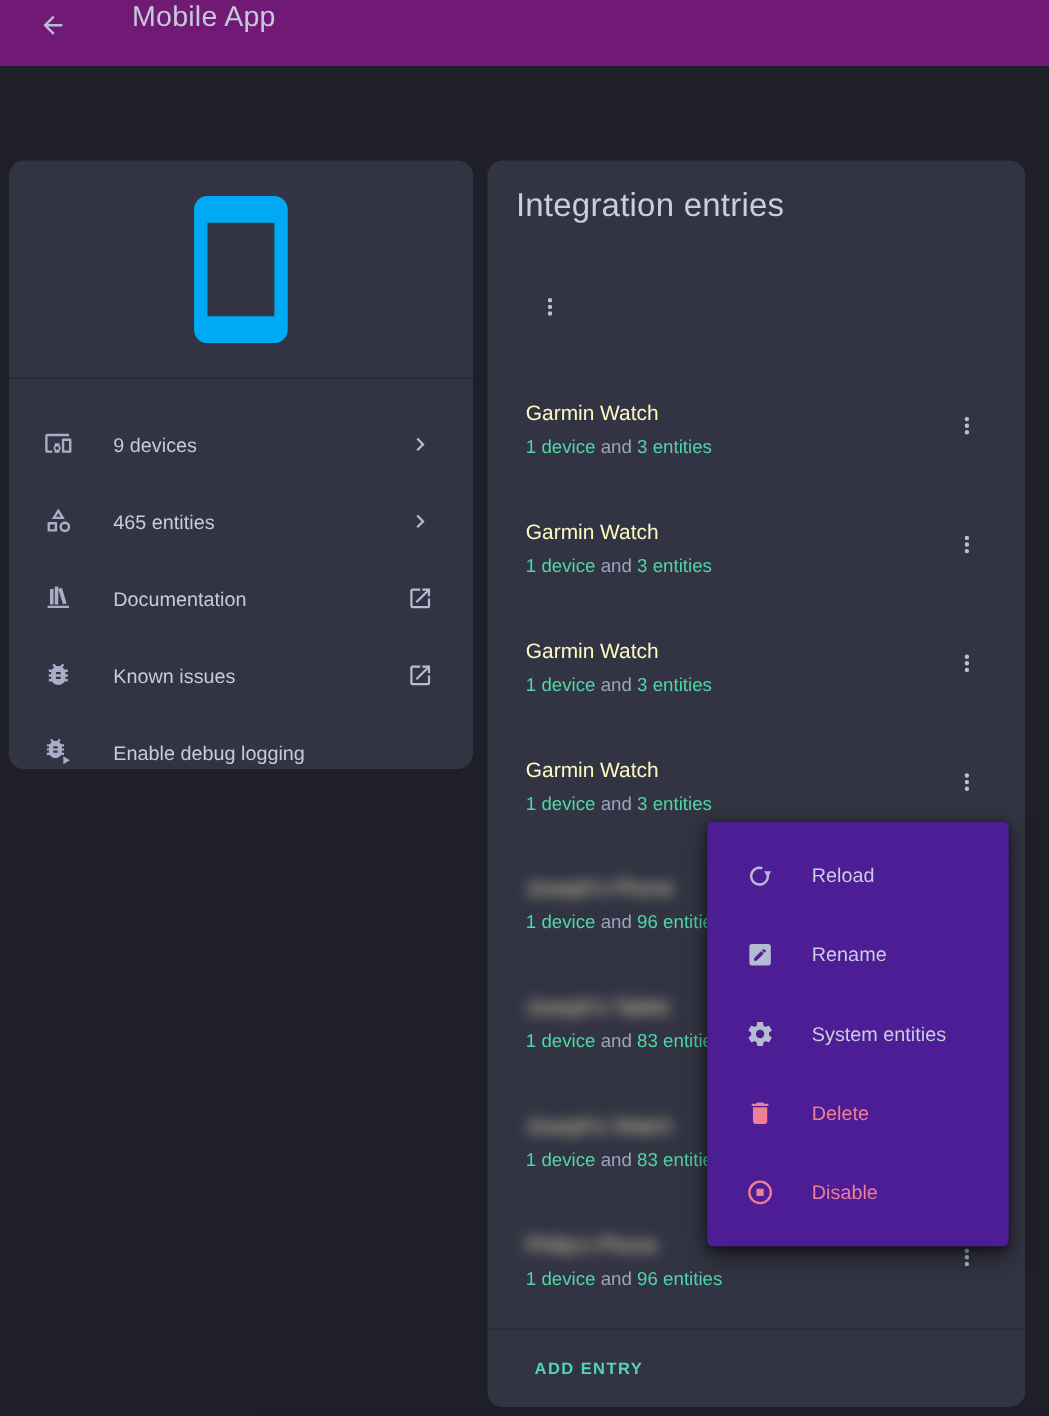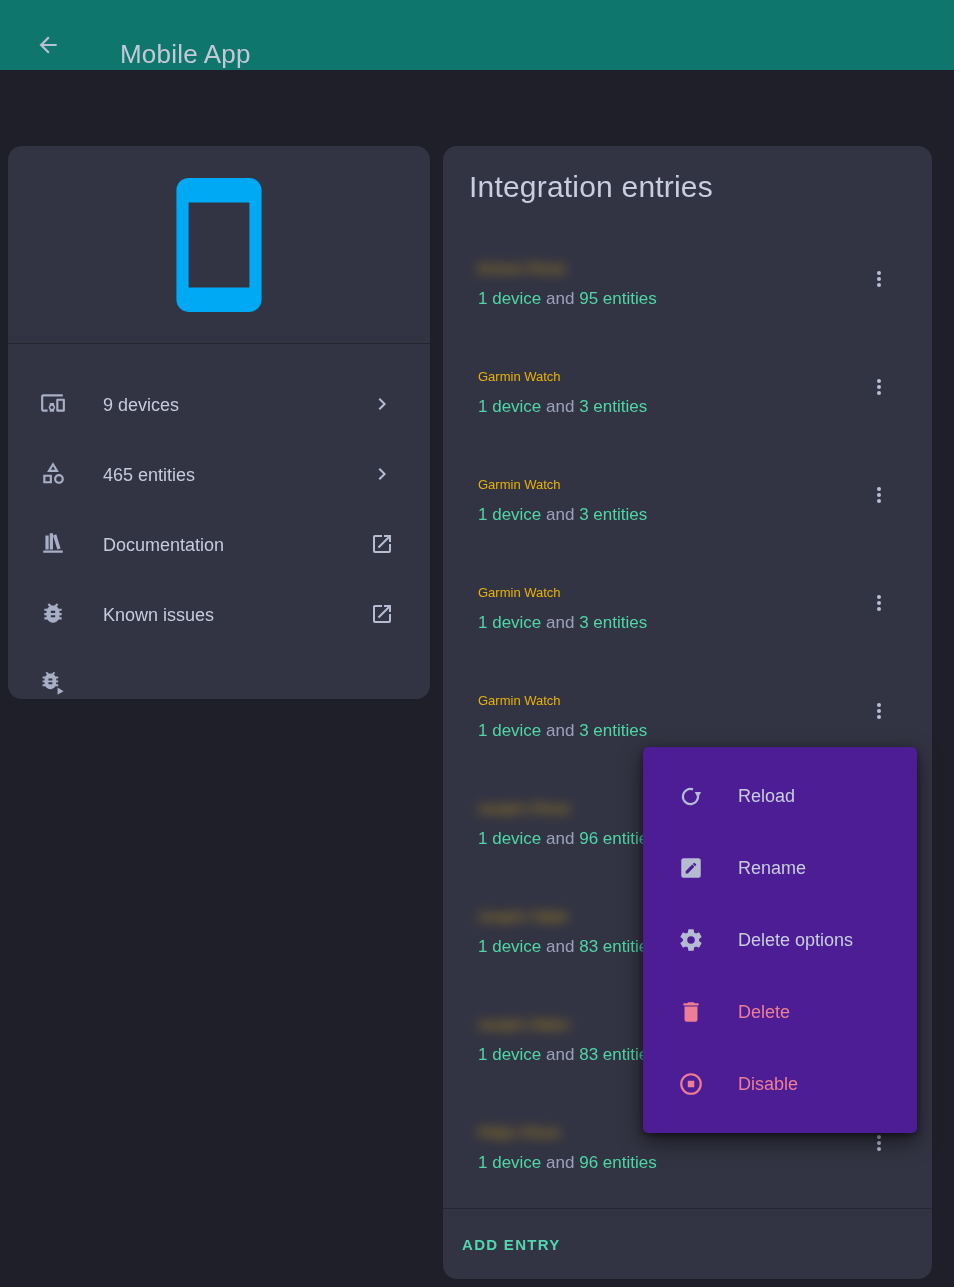--- a/index.html
+++ b/index.html
@@ -1,22 +1,22 @@
 <!DOCTYPE html>
 <html><head>
 <meta charset="utf-8">
 <style>
   * { margin:0; padding:0; box-sizing:border-box; }
   html,body { background:#16171f; }
   body { font-family:"Liberation Sans","DejaVu Sans",sans-serif; }
   .page { position:relative; width:954px; height:1287px; background:#1e1f29; overflow:hidden; }
 
   
-  .topbar { position:absolute; top:0; left:0; width:954px; height:70px; background:#0f766e;
-            display:flex; align-items:flex-end; padding-left:24px; z-index:5; }
+  .topbar { position:absolute; top:0; left:0; width:954px; height:60px; background:#701a75;
+            display:flex; align-items:flex-start; padding-left:24px; z-index:5; }
   .back-btn { width:48px; height:48px; border:none; background:transparent; color:#b9c0d4;
               display:flex; align-items:center; justify-content:center; cursor:pointer; }
   .back-btn svg { width:26px; height:26px; }
   .topbar h1 { font-size:26px; font-weight:400; color:#c4c9da; margin-left:48px; letter-spacing:.2px; }
 
   
   .card { position:absolute; background:#333443; border-radius:14px; }
   .info-card { left:8px; top:146px; width:422px; height:553px; }
   .entries-card { left:443px; top:146px; width:489px; height:1133px; }
 
@@ -31,33 +31,33 @@
   .info-row .lead svg, .trail svg { width:100%; height:100%; display:block; }
   .info-row .lbl { font-size:18px; margin-left:37px; flex:1 1 auto; }
   .info-row .trail { width:24px; height:24px; color:#b6bdd3; flex:none; }
 
   
   .entries-card h2 { font-size:30px; font-weight:400; color:#c8cde0; padding:24px 26px 0 26px;
                      letter-spacing:.2px; }
   .entries-list { position:absolute; top:90px; left:0; right:0; }
   .entry-row { height:108px; padding:20px 41px 0 35px; display:flex; align-items:flex-start; }
   .entry-text { flex:1 1 auto; min-width:0; }
-  .entry-name { font-size:13px; line-height:26px; color:#eab308; }
+  .entry-name { font-size:19px; line-height:26px; color:#fef9c3; }
   .entry-name.redacted { filter:blur(6px); opacity:.85; }
   .entry-sub { font-size:17px; line-height:26px; margin-top:4px; white-space:nowrap; }
   .entry-sub .cnt { color:#4ed6a6; }
   .entry-sub .conn { color:#9ba3bc; }
   .kebab { width:44px; height:44px; border:none; background:transparent; color:#b9c0d6;
            display:flex; align-items:center; justify-content:center; cursor:pointer;
            margin-top:2px; margin-right:-10px; border-radius:50%; }
   .kebab svg { width:24px; height:24px; }
 
   .footer-hr { position:absolute; left:0; right:0; top:1062px; height:1px; background:#262734; }
   .card-footer { position:absolute; left:0; right:0; top:1063px; height:70px;
-                 display:flex; align-items:center; padding-left:19px; }
+                 display:flex; align-items:center; padding-left:43px; }
   .add-entry { border:none; background:transparent; color:#53d6b0; font-size:15px; font-weight:700;
                letter-spacing:1.3px; cursor:pointer; font-family:inherit; }
 
   
   .context-menu { position:absolute; left:643px; top:747px; width:274px; background:#4c1d95;
                   border-radius:5px; padding:13px 0; z-index:20;
                   box-shadow:0 8px 22px rgba(0,0,0,.55), 0 2px 6px rgba(0,0,0,.4); }
   .menu-item { height:72px; display:flex; align-items:center; padding:0 16px 0 35px;
                cursor:pointer; color:#c8cde0; }
   .menu-item .m-icon { width:26px; height:26px; color:#b5bcd2; flex:none; }
@@ -148,37 +148,30 @@
 
       <div class="info-row">
         <span class="lead">
           <svg viewBox="0 0 24 24" fill="currentColor">
             <g transform="translate(-1.2,-1.2) scale(0.9)">
                 <path d="M14,12H10V10H14M14,16H10V14H14M20,8H17.19C16.74,7.22 16.12,6.55 15.37,6.04L17,4.41L15.59,3L13.42,5.17C12.96,5.06 12.5,5 12,5C11.5,5 11.04,5.06 10.59,5.17L8.41,3L7,4.41L8.62,6.04C7.88,6.55 7.26,7.22 6.81,8H4V10H6.09C6.04,10.33 6,10.66 6,11V12H4V14H6V15C6,15.34 6.04,15.67 6.09,16H4V18H6.81C7.85,19.79 9.78,21 12,21C14.22,21 16.15,19.79 17.19,18H20V16H17.91C17.96,15.67 18,15.34 18,15V14H20V12H18V11C18,10.66 17.96,10.33 17.91,10H20V8Z"></path>
               </g>
             <path d="M16.2 16.2v6.6l5.6-3.3z"></path>
           </svg>
         </span>
+        <span class="lbl">Enable debug logging</span>
       </div>
 
     </div>
   </section>
 
   <section class="card entries-card">
     <h2>Integration entries</h2>
     <div class="entries-list">
         <div class="entry-row">
-    <div class="entry-text">
-      <div class="entry-name redacted">Emma's Phone</div>
-      <div class="entry-sub">
-        <span class="cnt">1 device</span>
-        <span class="conn">and</span>
-        <span class="cnt">95 entities</span>
-      </div>
-    </div>
     <button class="kebab">
       <span>
         <svg viewBox="0 0 24 24" fill="currentColor" width="24" height="24">
                 <path d="M12,16A2,2 0 0,1 14,18A2,2 0 0,1 12,20A2,2 0 0,1 10,18A2,2 0 0,1 12,16M12,10A2,2 0 0,1 14,12A2,2 0 0,1 12,14A2,2 0 0,1 10,12A2,2 0 0,1 12,10M12,4A2,2 0 0,1 14,6A2,2 0 0,1 12,8A2,2 0 0,1 10,6A2,2 0 0,1 12,4Z"></path>
               </svg>
       </span>
     </button>
   </div>
         <div class="entry-row">
     <div class="entry-text">
@@ -343,21 +336,21 @@
       </span>
       <span class="m-lbl">Rename</span>
     </div>
 
     <div class="menu-item">
       <span class="m-icon">
         <svg viewBox="0 0 24 24" fill="currentColor">
             <path d="M12,15.5A3.5,3.5 0 0,1 8.5,12A3.5,3.5 0 0,1 12,8.5A3.5,3.5 0 0,1 15.5,12A3.5,3.5 0 0,1 12,15.5M19.43,12.97C19.47,12.65 19.5,12.33 19.5,12C19.5,11.67 19.47,11.34 19.43,11L21.54,9.37C21.73,9.22 21.78,8.95 21.66,8.73L19.66,5.27C19.54,5.05 19.27,4.96 19.05,5.05L16.56,6.05C16.04,5.66 15.5,5.32 14.87,5.07L14.5,2.42C14.46,2.18 14.25,2 14,2H10C9.75,2 9.54,2.18 9.5,2.42L9.13,5.07C8.5,5.32 7.96,5.66 7.44,6.05L4.95,5.05C4.73,4.96 4.46,5.05 4.34,5.27L2.34,8.73C2.21,8.95 2.27,9.22 2.46,9.37L4.57,11C4.53,11.34 4.5,11.67 4.5,12C4.5,12.33 4.53,12.65 4.57,12.97L2.46,14.63C2.27,14.78 2.21,15.05 2.34,15.27L4.34,18.73C4.46,18.95 4.73,19.03 4.95,18.95L7.44,17.94C7.96,18.34 8.5,18.68 9.13,18.93L9.5,21.58C9.54,21.82 9.75,22 10,22H14C14.25,22 14.46,21.82 14.5,21.58L14.87,18.93C15.5,18.67 16.04,18.34 16.56,17.94L19.05,18.95C19.27,19.03 19.54,18.95 19.66,18.73L21.66,15.27C21.78,15.05 21.73,14.78 21.54,14.63L19.43,12.97Z"></path>
           </svg>
       </span>
-      <span class="m-lbl">Delete options</span>
+      <span class="m-lbl">System entities</span>
     </div>
 
     <div class="menu-item danger">
       <span class="m-icon">
         <svg viewBox="0 0 24 24" fill="currentColor">
             <path d="M19,4H15.5L14.5,3H9.5L8.5,4H5V6H19M6,19A2,2 0 0,0 8,21H16A2,2 0 0,0 18,19V7H6V19Z"></path>
           </svg>
       </span>
       <span class="m-lbl">Delete</span>
     </div>

